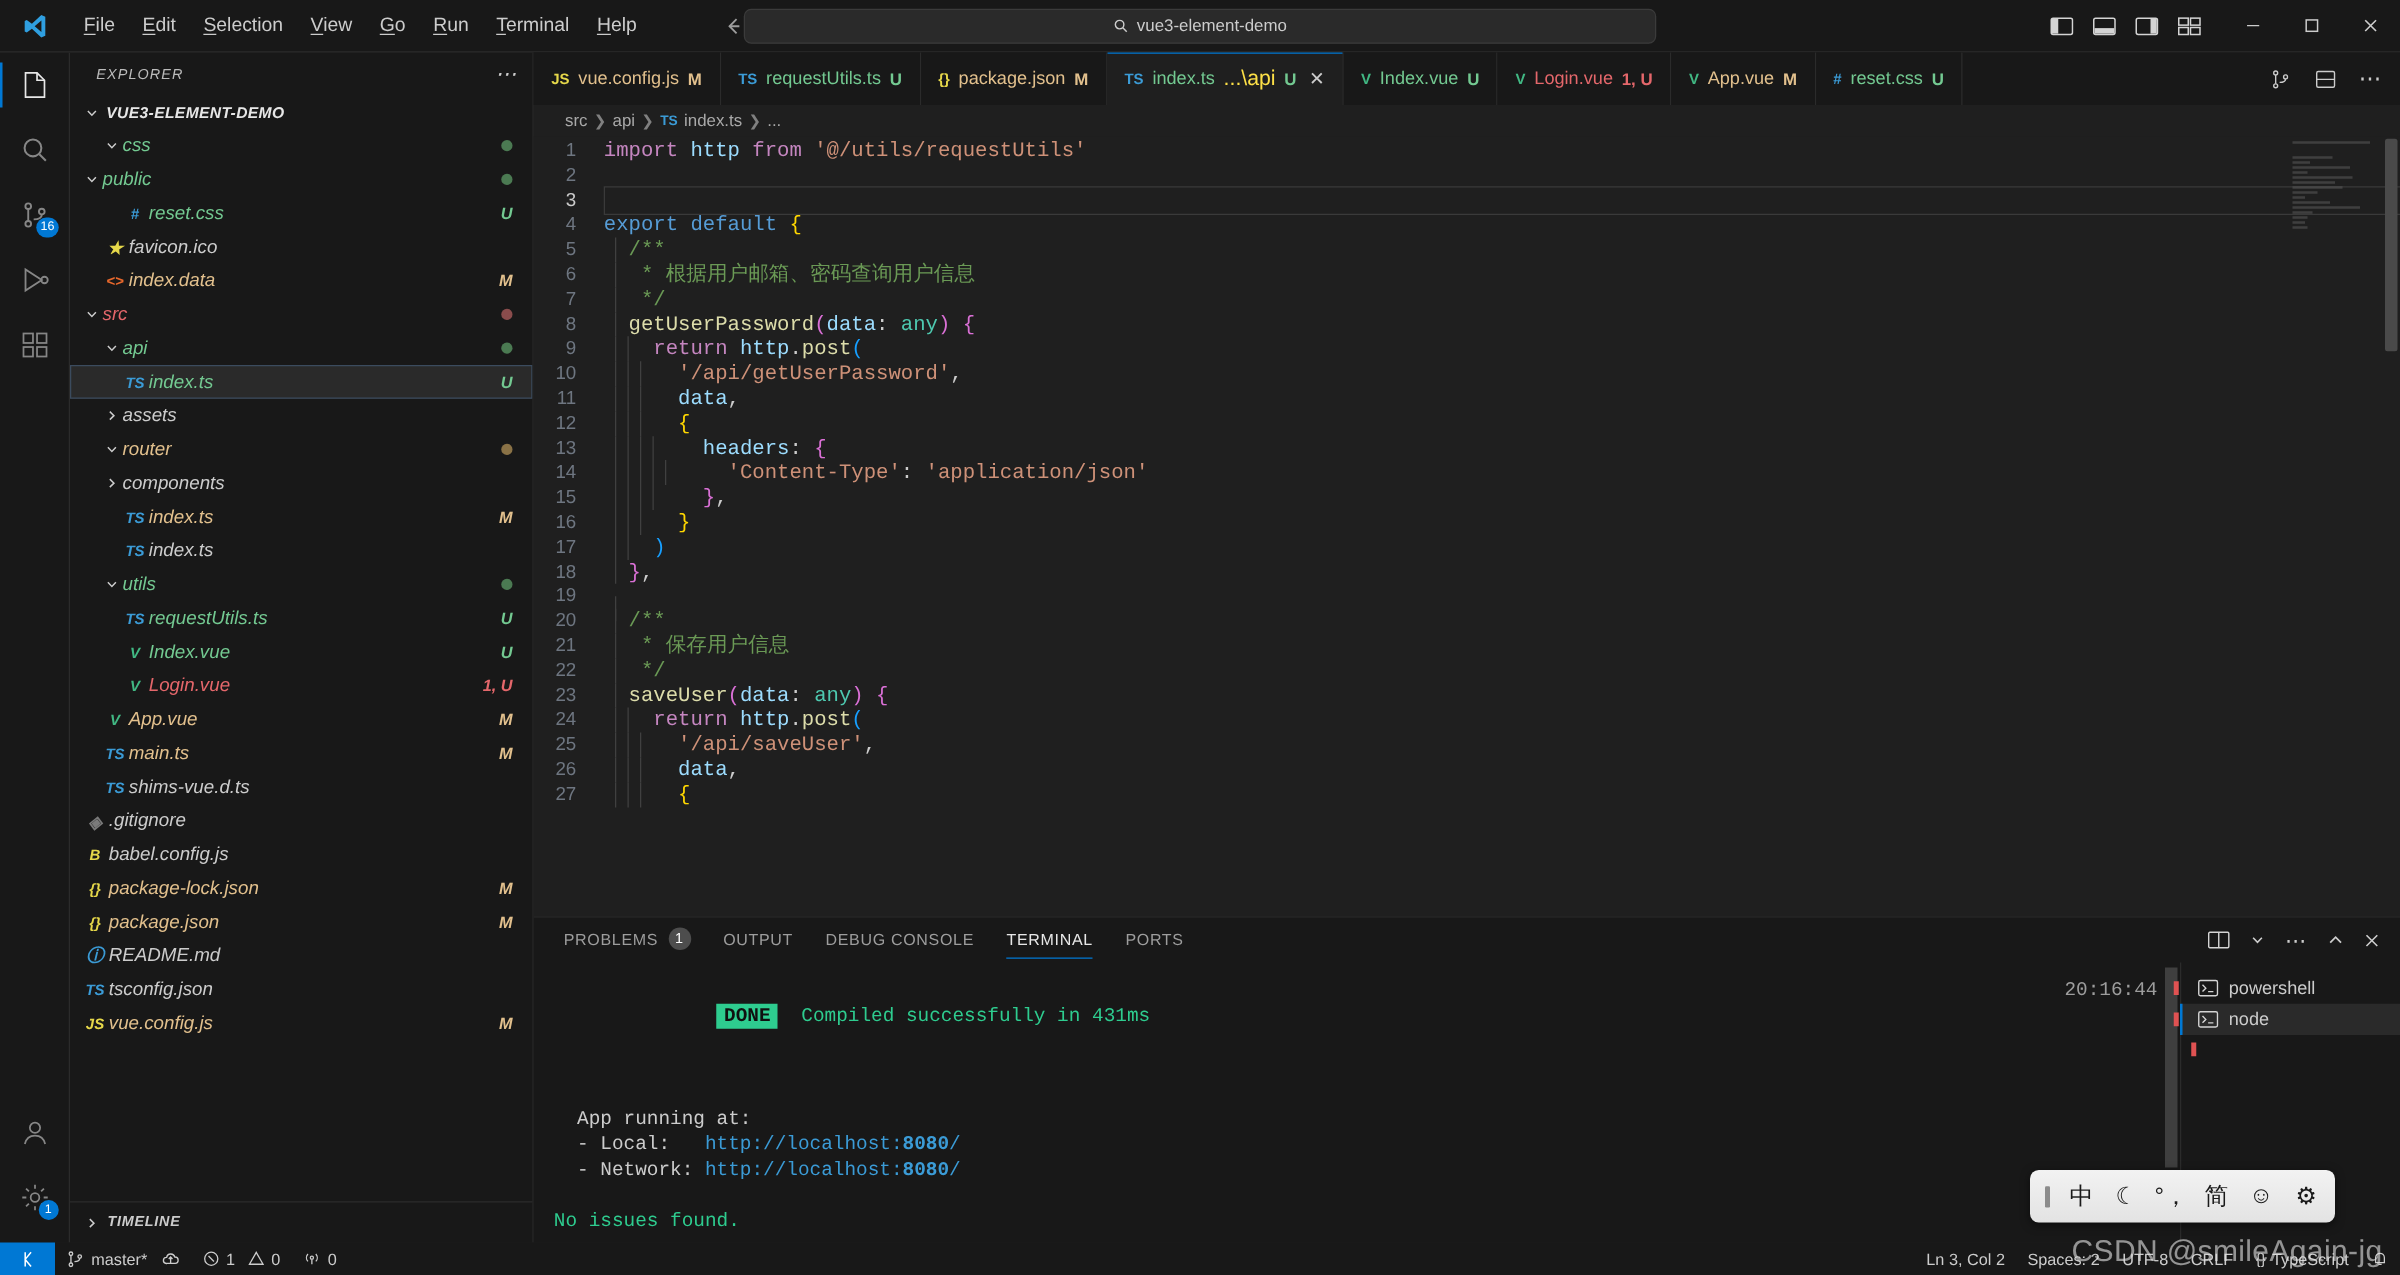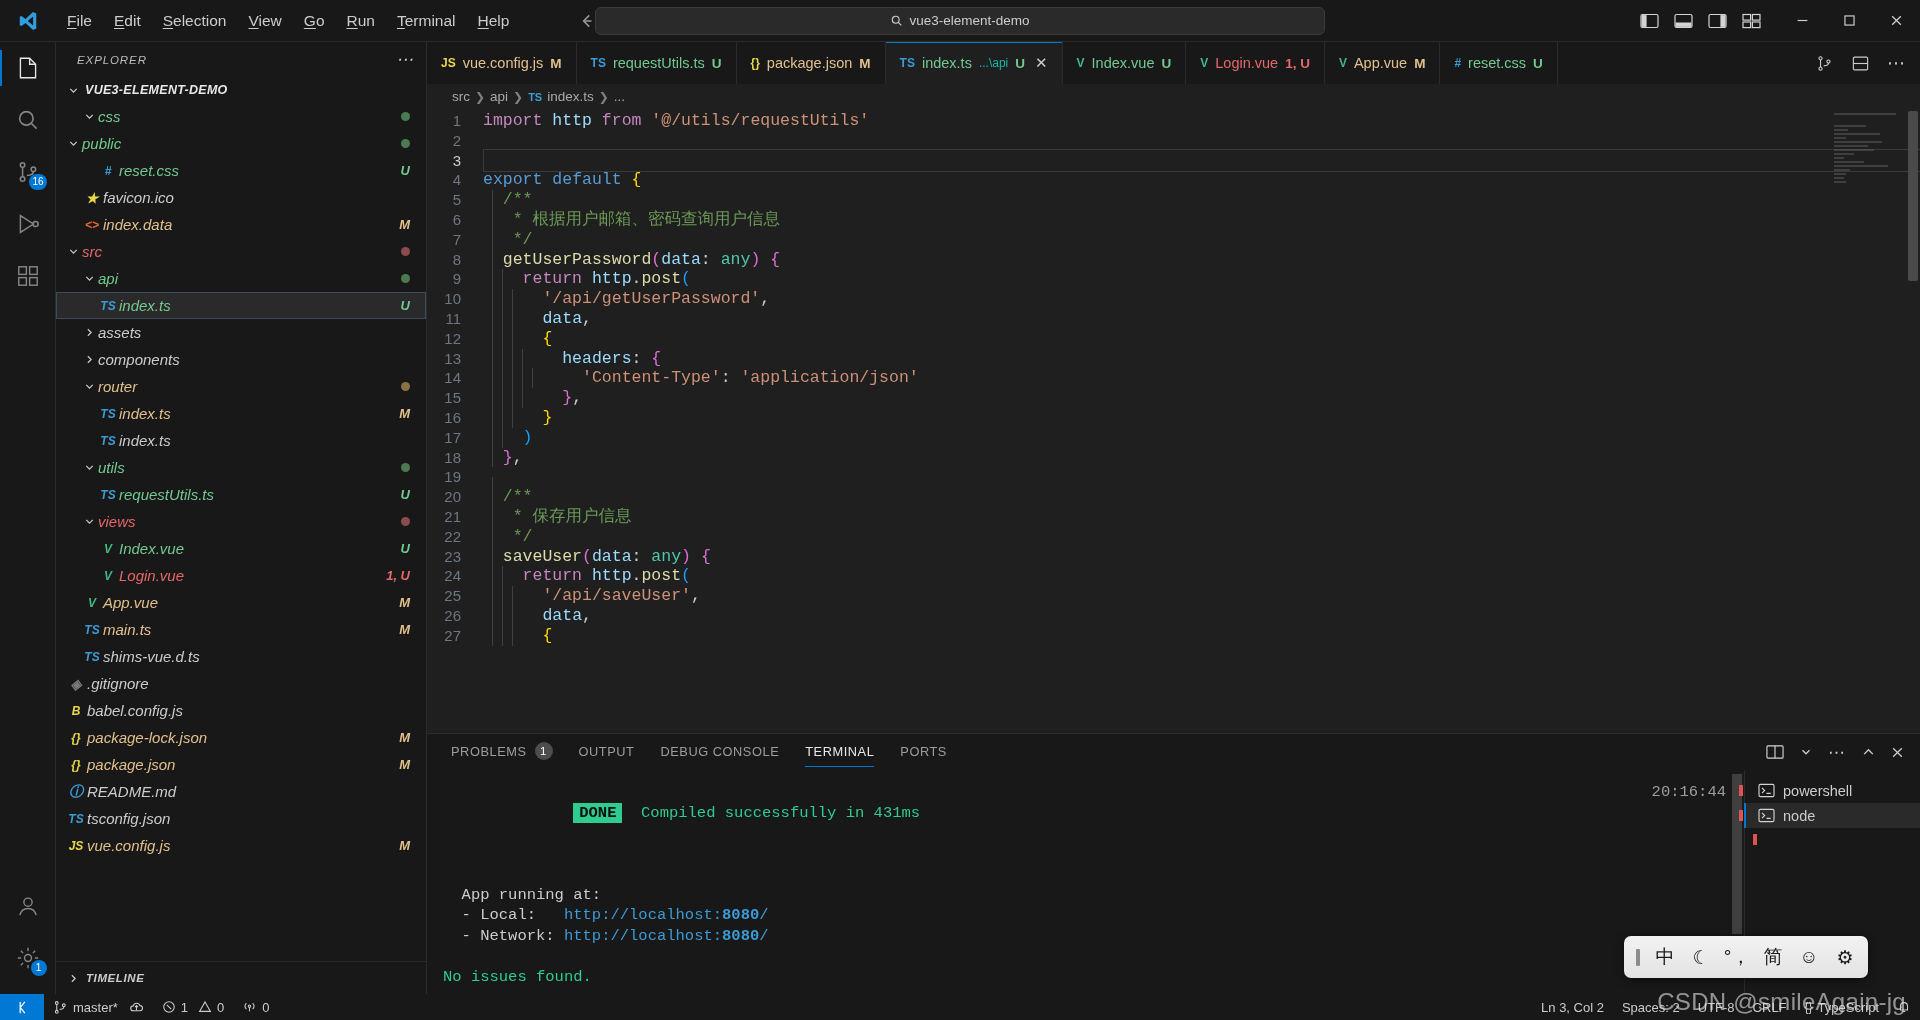--- a/index.html
+++ b/index.html
@@ -109,21 +109,21 @@
   .editor-col { flex: 1 1 auto; display: flex; flex-direction: column; min-width: 0; background: #1f1f1f; }
 
   .tabbar { height: 42px; flex: 0 0 42px; background: #181818; display: flex; align-items: stretch; position: relative; }
   .tab {
     display: flex; align-items: center; gap: 7px; padding: 0 14px; font-size: 14.5px;
     background: #181818; border-right: 1px solid #2b2b2b; color: #9d9d9d; position: relative; white-space: nowrap;
   }
   .tab.active { background: #1f1f1f; color: #ffffff; }
   .tab.active::before { content:""; position:absolute; left:0; right:0; top:0; height:1px; background:#0078d4; }
   .tab .ti { font-size: 12px; font-weight: bold; }
-  .tab .tsub { font-size: 12px; color: #14b8a6; }
+  .tab .tsub { font-size: 17px; color: #fde047; }
   .tab .tbadge { font-size: 13.5px; font-weight: bold; }
   .tab .tclose { margin-left: 3px; font-size: 15px; color: #cccccc; }
   .tabbar-right { margin-left: auto; display: flex; align-items: center; gap: 17px; padding: 0 14px; color: #cccccc; }
 
   .breadcrumb { height: 25px; display: flex; align-items: center; gap: 5px; padding-left: 25px; font-size: 13.5px; color: #a9a9a9; }
   .breadcrumb .sep { color: #808080; font-size: 12px; }
   .breadcrumb .ts { color: #3b9bd6; font-size: 11px; font-weight: bold; }
 
   .code-area { flex: 1 1 auto; position: relative; overflow: hidden; background: #1f1f1f; min-height: 0; }
   .code-lines { font-family: "Liberation Mono", monospace; font-size: 16.5px; line-height: 19.8px; padding-top: 2px; }
@@ -417,33 +417,33 @@
             <span class="chev">
               <svg width="11" height="11" viewBox="0 0 12 12" fill="none" stroke="#cccccc" stroke-width="1.3">
                 <path d="M4.2 2.5 7.8 6l-3.6 3.5"></path>
               </svg>
             </span>
             <span class="fname c-default">assets</span>
           </div>
           <div class="row" style="padding-left: 25px;">
             <span class="chev">
               <svg width="11" height="11" viewBox="0 0 12 12" fill="none" stroke="#cccccc" stroke-width="1.3">
-                <path d="M4.2 2.5 7.8 6l-3.6 3.5"></path>
-              </svg>
-            </span>
-            <span class="fname c-default">components</span>
+                <path d="M2.5 4.2 6 7.8l3.5-3.6"></path>
+              </svg>
+            </span>
+            <span class="fname c-amber">router</span>
+            <span class="dot bg-amber"></span>
           </div>
           <div class="row" style="padding-left: 25px;">
             <span class="chev">
               <svg width="11" height="11" viewBox="0 0 12 12" fill="none" stroke="#cccccc" stroke-width="1.3">
-                <path d="M2.5 4.2 6 7.8l3.5-3.6"></path>
-              </svg>
-            </span>
-            <span class="fname c-amber">router</span>
-            <span class="dot bg-amber"></span>
+                <path d="M4.2 2.5 7.8 6l-3.6 3.5"></path>
+              </svg>
+            </span>
+            <span class="fname c-default">components</span>
           </div>
           <div class="row" style="padding-left: 41px;">
             <span class="ficon" style="color: rgb(59, 155, 214);">TS</span>
             <span class="fname c-amber">index.ts</span>
             <span class="fbadge c-amber">M</span>
           </div>
           <div class="row" style="padding-left: 41px;">
             <span class="ficon" style="color: rgb(59, 155, 214);">TS</span>
             <span class="fname c-default">index.ts</span>
           </div>
@@ -453,29 +453,20 @@
                 <path d="M2.5 4.2 6 7.8l3.5-3.6"></path>
               </svg>
             </span>
             <span class="fname c-green">utils</span>
             <span class="dot bg-green"></span>
           </div>
           <div class="row" style="padding-left: 41px;">
             <span class="ficon" style="color: rgb(59, 155, 214);">TS</span>
             <span class="fname c-green">requestUtils.ts</span>
             <span class="fbadge c-green">U</span>
-          </div>
-          <div class="row" style="padding-left: 25px;">
-            <span class="chev">
-              <svg width="11" height="11" viewBox="0 0 12 12" fill="none" stroke="#cccccc" stroke-width="1.3">
-                <path d="M2.5 4.2 6 7.8l3.5-3.6"></path>
-              </svg>
-            </span>
-            <span class="fname c-red">views</span>
-            <span class="dot bg-red"></span>
           </div>
           <div class="row" style="padding-left: 41px;">
             <span class="ficon" style="color: rgb(65, 184, 131);">V</span>
             <span class="fname c-green">Index.vue</span>
             <span class="fbadge c-green">U</span>
           </div>
           <div class="row" style="padding-left: 41px;">
             <span class="ficon" style="color: rgb(65, 184, 131);">V</span>
             <span class="fname c-red">Login.vue</span>
             <span class="fbadge c-red">1, U</span>

